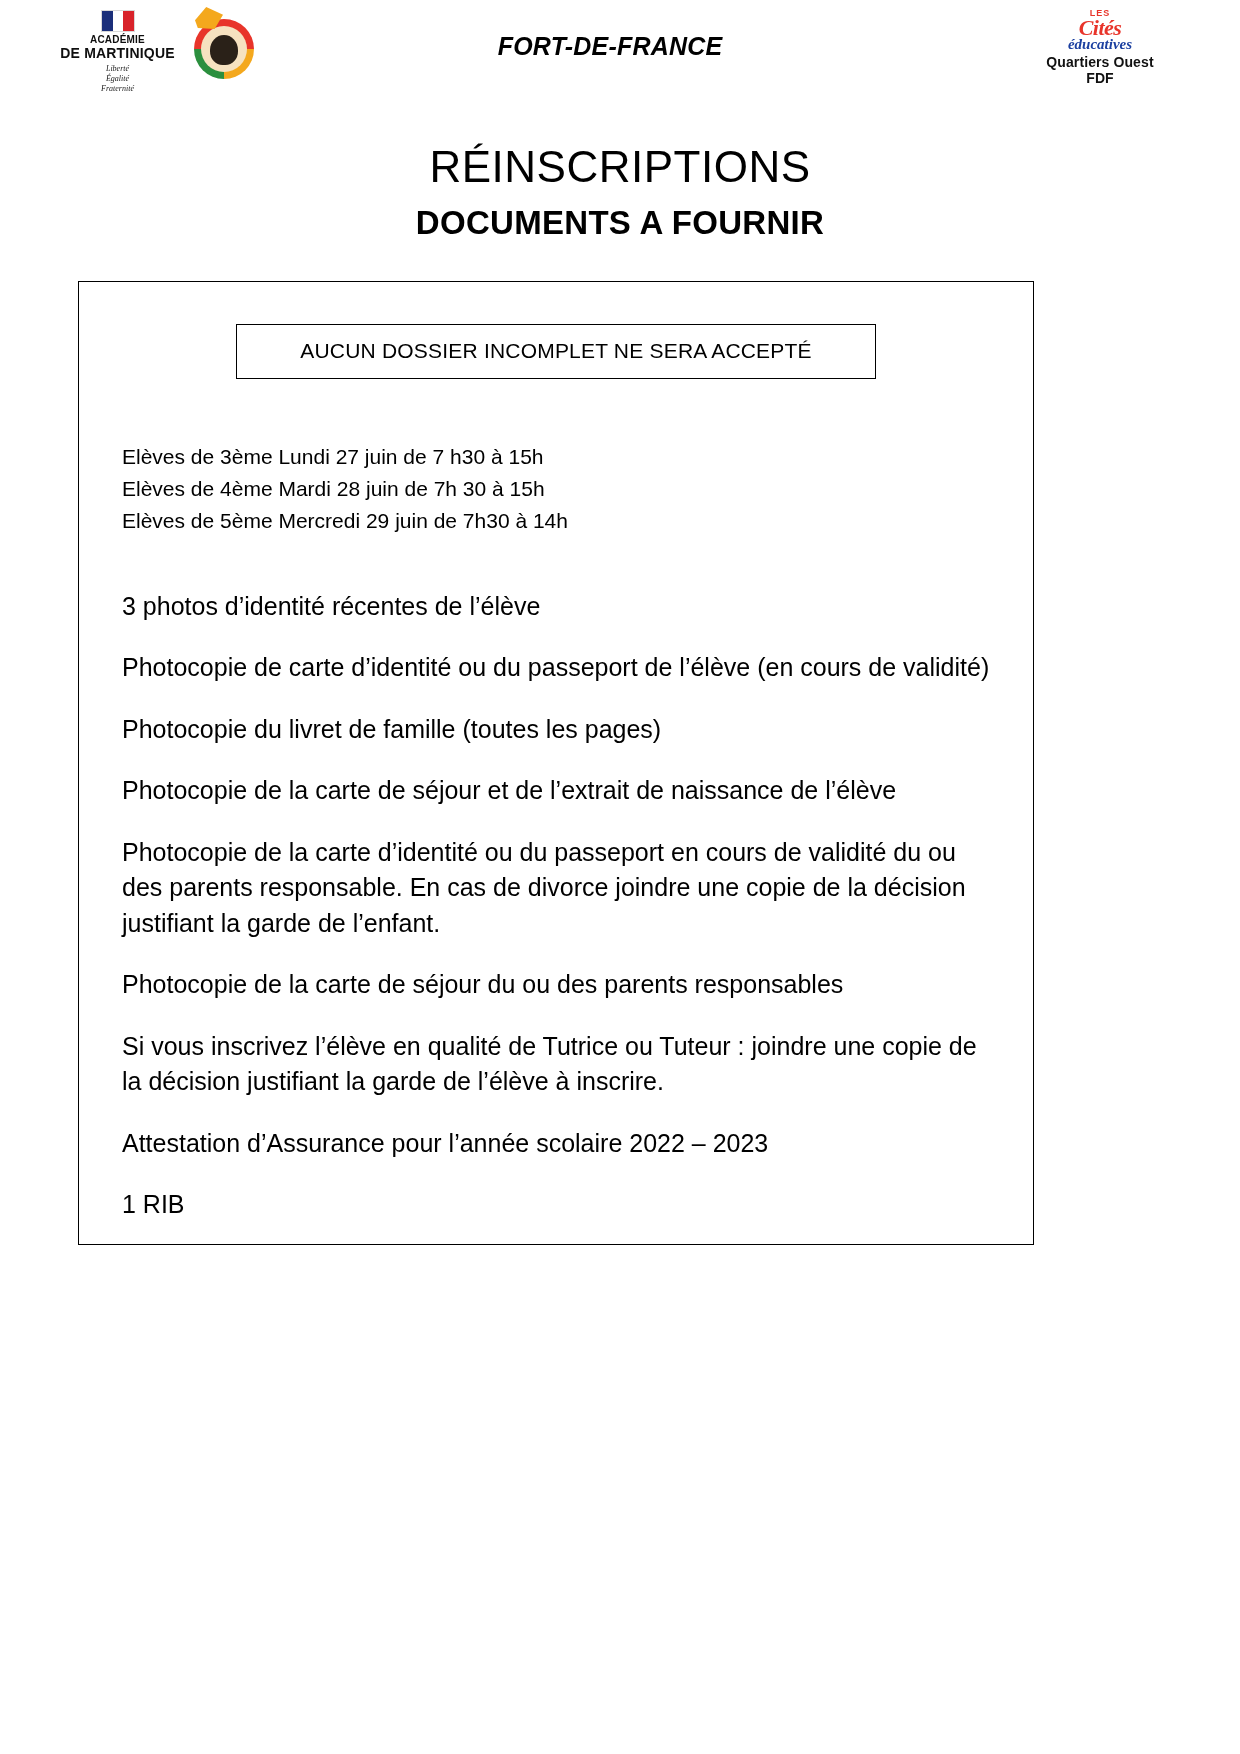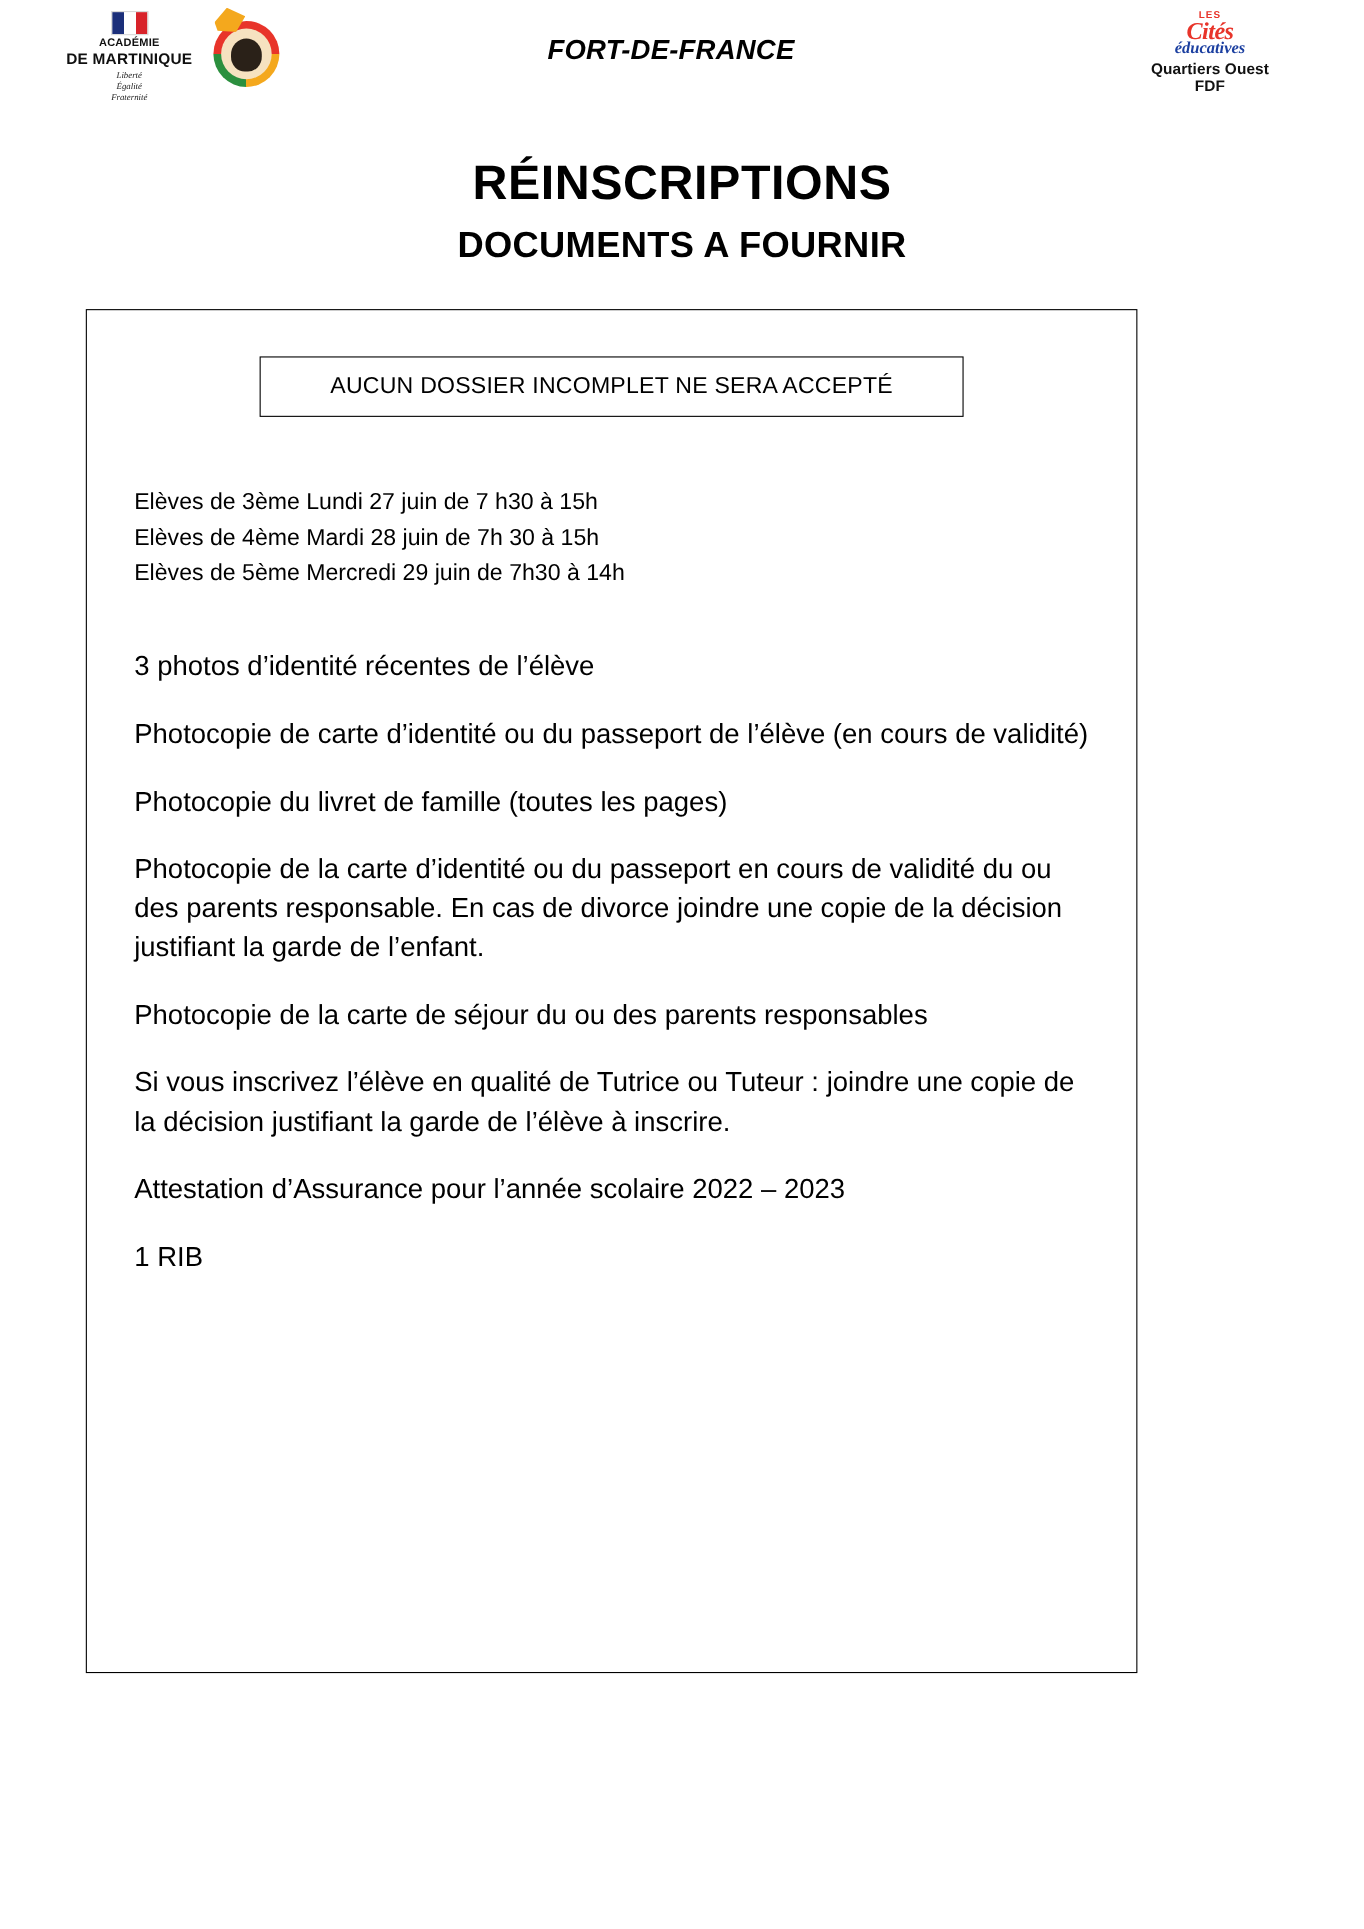--- a/index.html
+++ b/index.html
@@ -164,39 +164,39 @@
     font-weight: bold;
     color: #111111;
     margin-top: 2px;
     letter-spacing: 0.1px;
   }
 
   
   .main-title {
     text-align: center;
     font-size: 44px;
-    font-weight: bold;
+    font-weight: normal;
     letter-spacing: 0.5px;
     margin-top: 22px;
   }
   .sub-title {
     text-align: center;
     font-size: 33px;
     font-weight: bold;
     letter-spacing: 0.3px;
     margin-top: 12px;
   }
 
   
   .content-box {
     position: absolute;
     left: 78px;
     top: 281px;
     width: 956px;
-    height: 1240px;
+    height: 964px;
     border: 1.5px solid #000000;
     box-sizing: border-box;
     padding: 28px 30px 0 30px;
   }
 
   .notice {
     margin: 14px auto 0 auto;
     width: 640px;
     border: 1px solid #000000;
     box-sizing: border-box;
@@ -275,20 +275,21 @@
     <div class="schedule">
       <div>Elèves de  3ème Lundi 27 juin de 7 h30 à 15h</div>
       <div>Elèves de 4ème Mardi 28 juin de 7h 30 à 15h</div>
       <div>Elèves de 5ème Mercredi 29 juin de 7h30 à 14h</div>
     </div>
 
     <div class="doc-list">
       <div class="item">3 photos d’identité récentes de l’élève</div>
       <div class="item"> Photocopie de carte d’identité ou du passeport de l’élève (en cours de validité)</div>
       <div class="item">Photocopie du livret de famille (toutes les pages)</div>
+      <div class="item">Photocopie de la carte de séjour et de l’extrait de naissance de l’élève</div>
       <div class="item">Photocopie de la carte d’identité ou du passeport en cours de validité du ou des parents responsable. En cas de divorce joindre une copie de la décision justifiant la garde de l’enfant.</div>
       <div class="item">Photocopie de la carte de séjour du ou des parents responsables</div>
       <div class="item">Si vous inscrivez l’élève en qualité de Tutrice ou Tuteur : joindre une copie de la décision justifiant la garde de l’élève à inscrire.</div>
       <div class="item"> Attestation d’Assurance pour l’année scolaire 2022 – 2023</div>
       <div class="item">1 RIB</div>
     </div>
 
   </div>
 
 </div>

